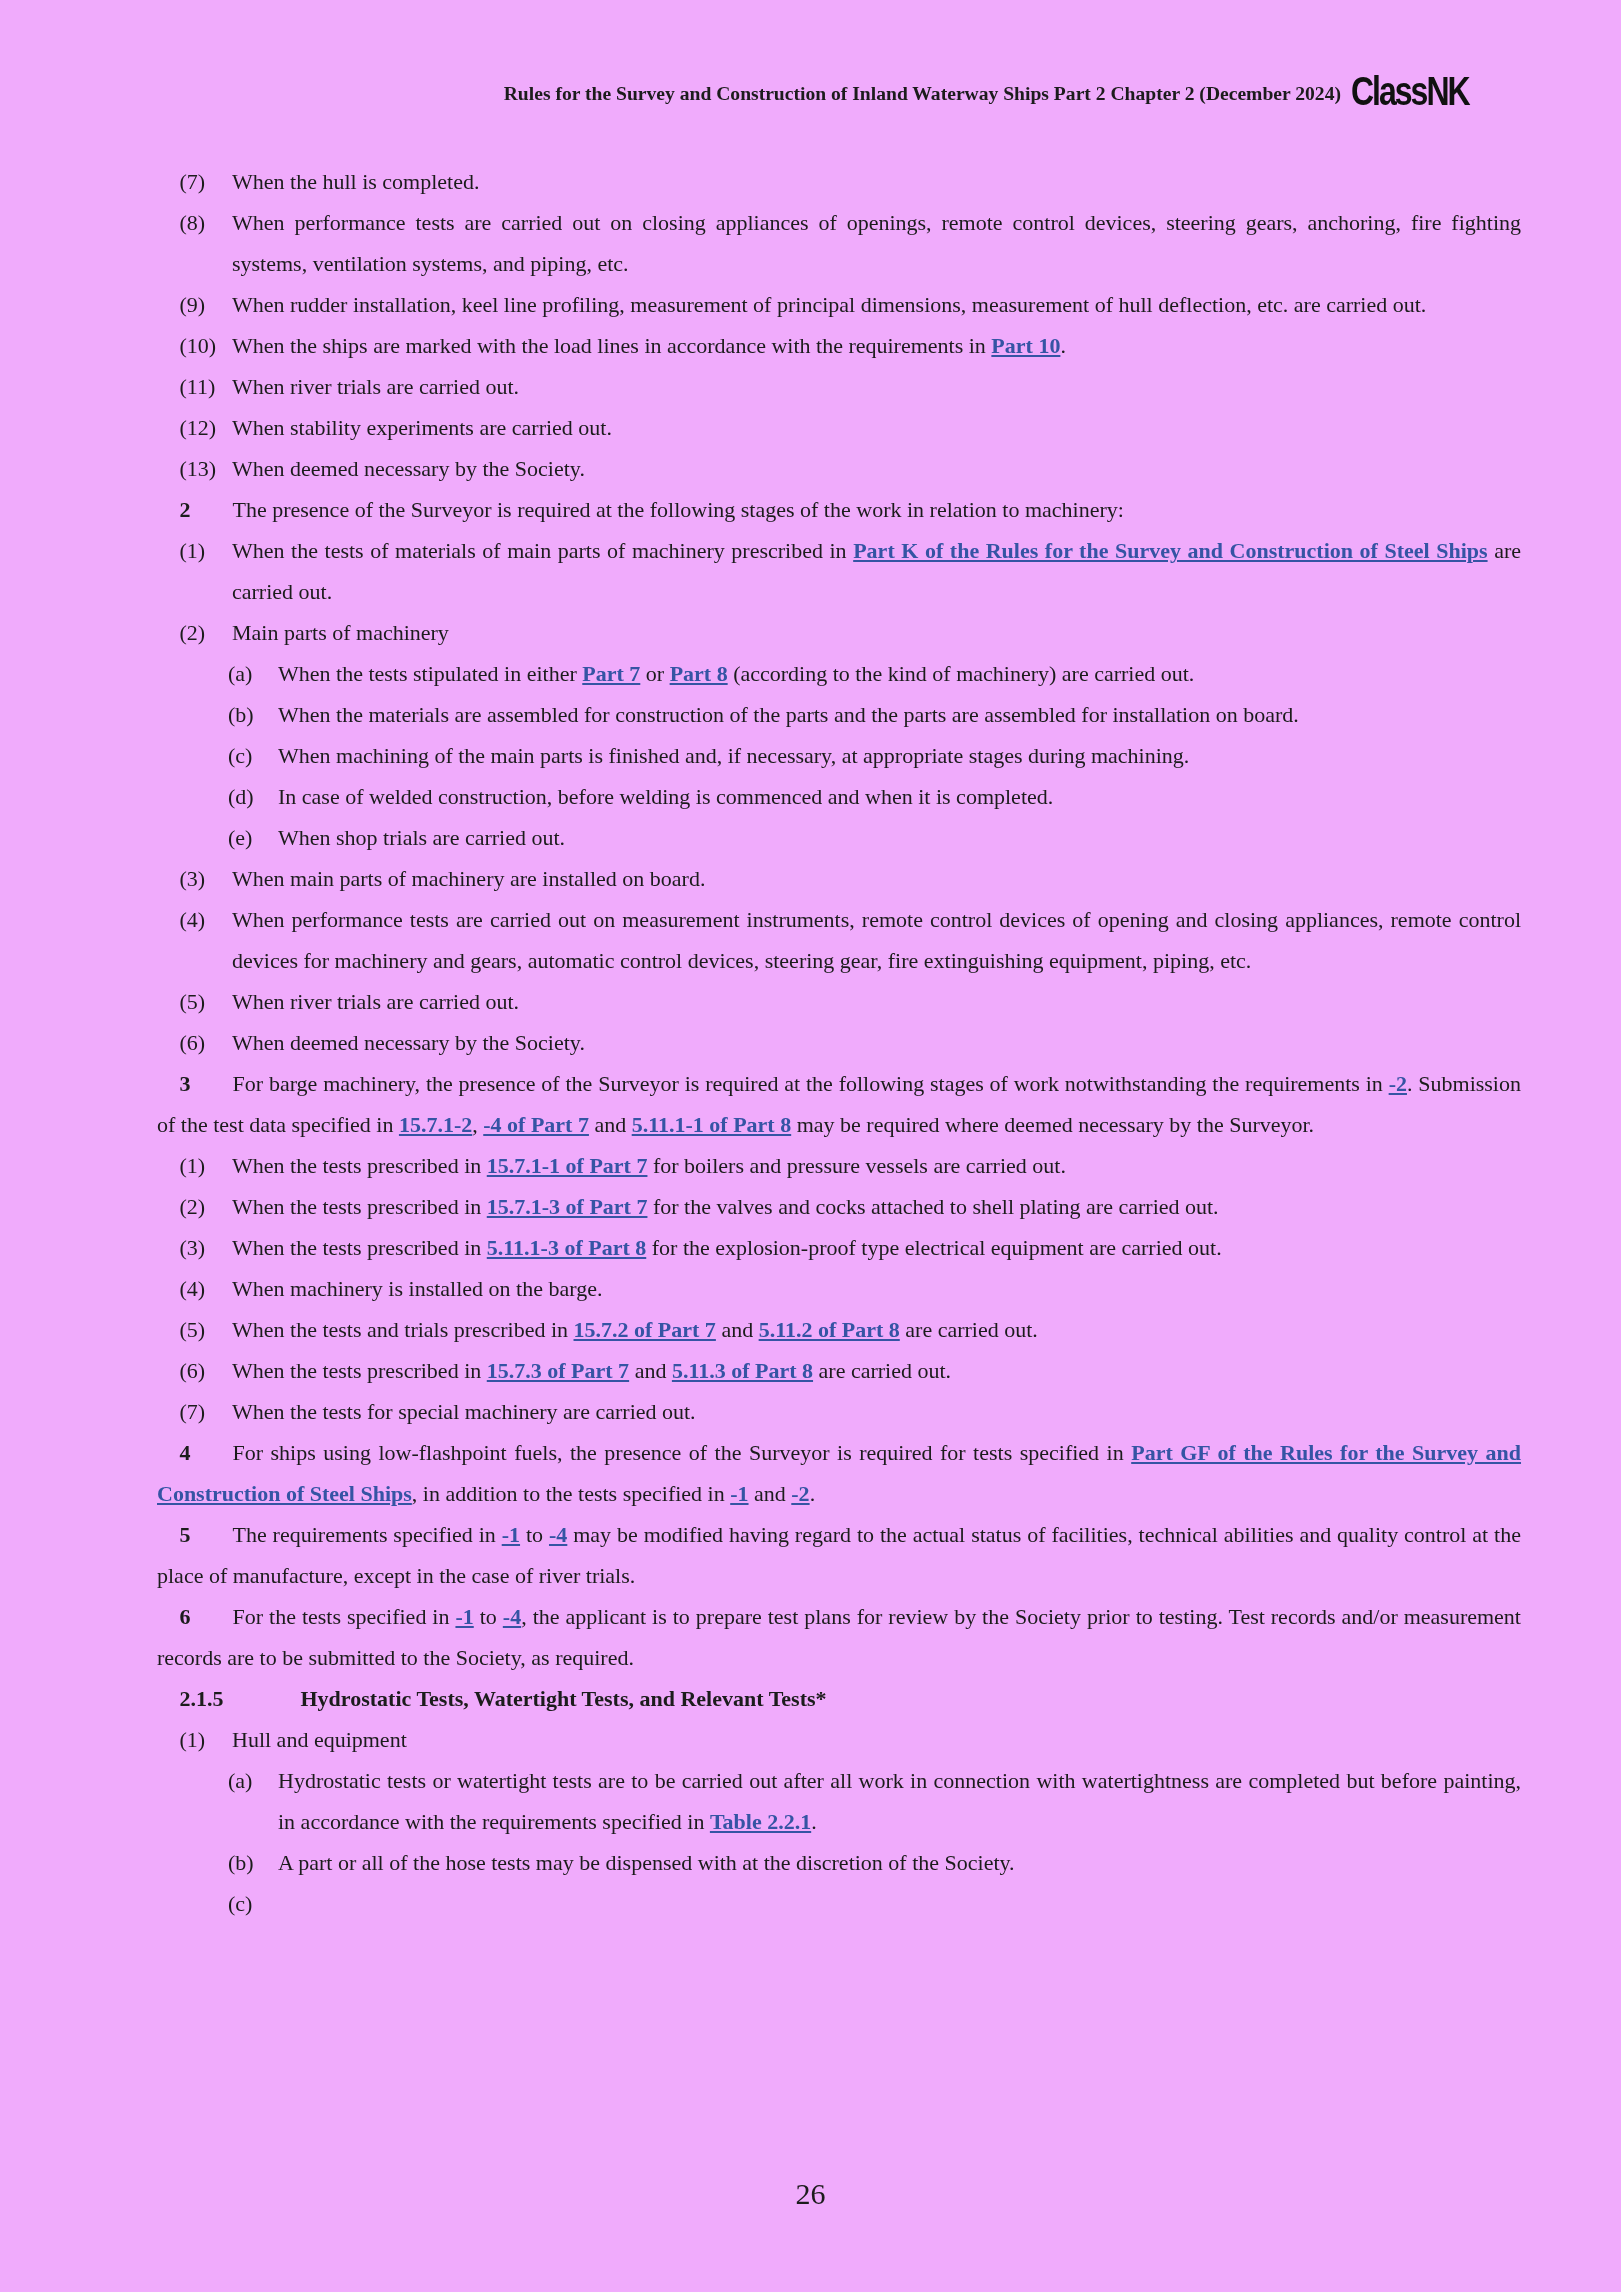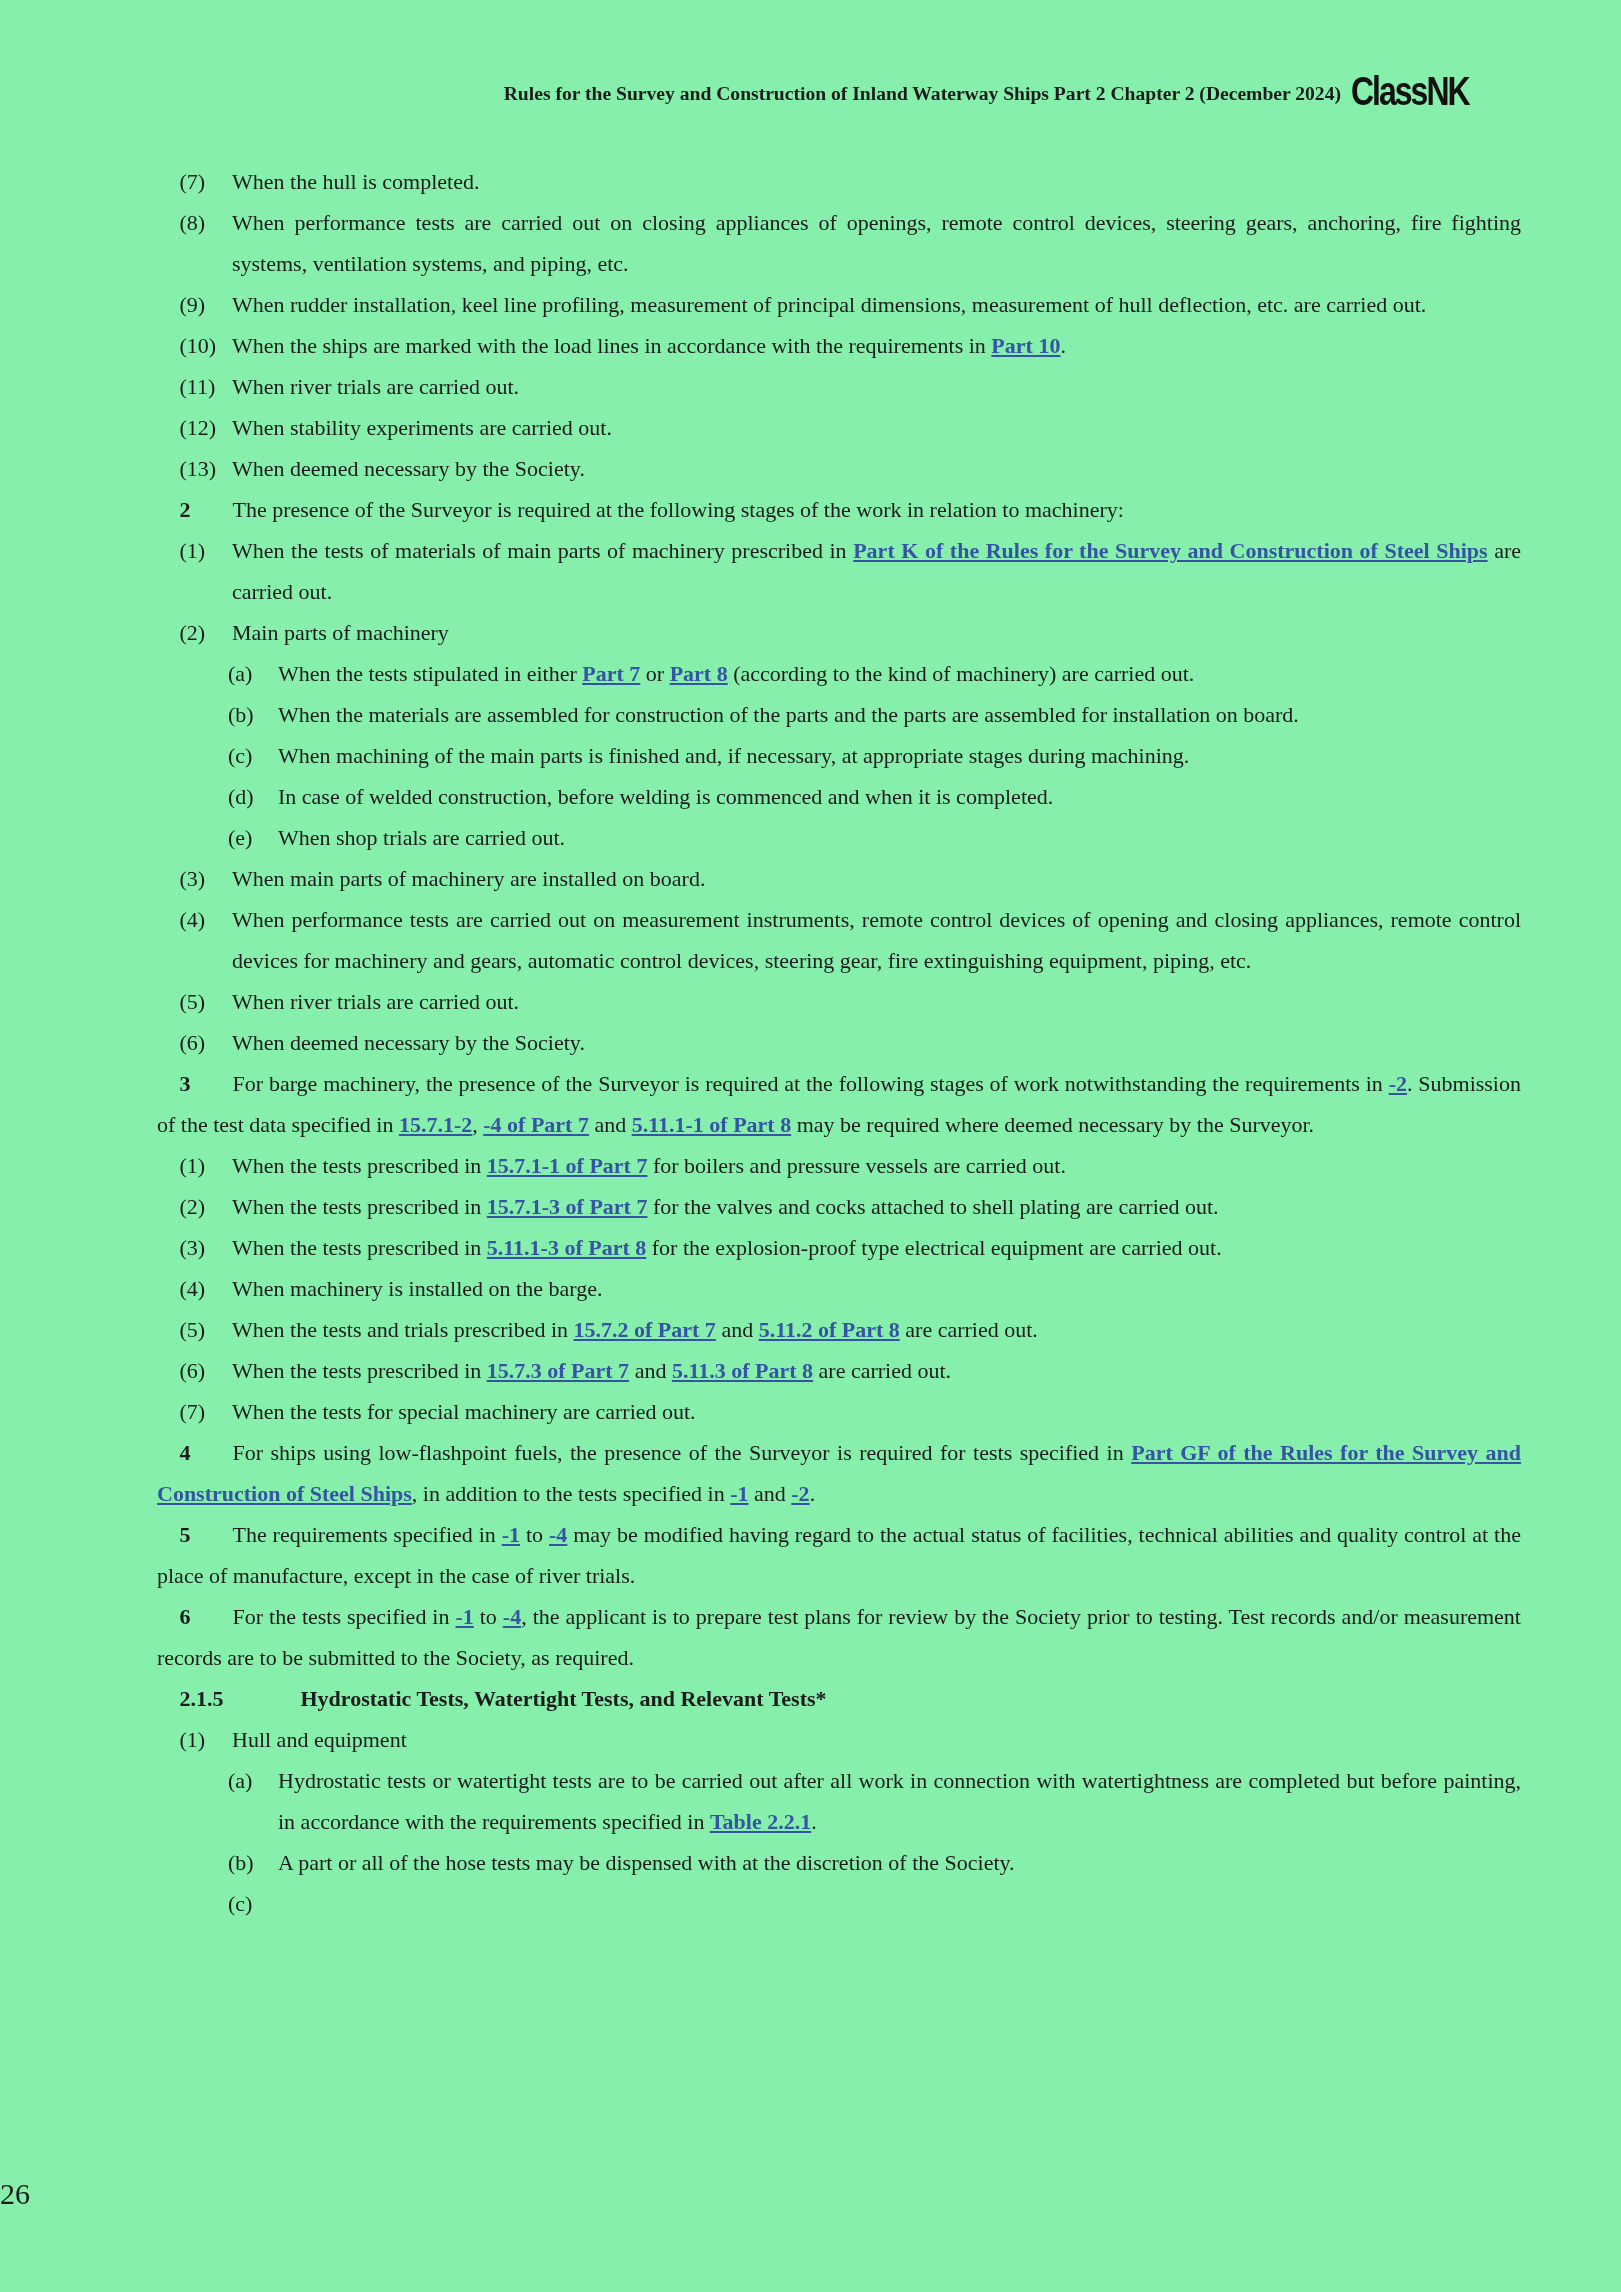--- a/index.html
+++ b/index.html
@@ -1,17 +1,17 @@
 <!DOCTYPE html>
 <html><head>
 <meta charset="utf-8">
 <style>
   html,body{margin:0;padding:0;background:#ffffff;}
   .page{
-    position:relative;width:1621px;height:2293px;background:#86efac;
+    position:relative;width:1621px;height:2293px;background:#f0abfc;
     font-family:"Liberation Serif","DejaVu Serif",serif;color:#1c1c1c;overflow:hidden;
   }
   .header-title{
     position:absolute;top:81px;right:280px;
     font-size:19.6px;font-weight:bold;line-height:25.5px;white-space:nowrap;
   }
   .logo{
     position:absolute;top:71px;left:1351px;line-height:1;
     font-family:"Liberation Sans","DejaVu Sans",sans-serif;
     font-weight:bold;font-size:40px;letter-spacing:-2.5px;color:#111111;
@@ -27,21 +27,21 @@
   .li2{padding-left:121px;}
   .li2 > .marker{position:absolute;left:71px;top:0;}
   .pnum{text-indent:22.5px;}
   .pnum > .marker{display:inline-block;width:53px;font-weight:bold;text-indent:0;}
   .heading{text-indent:22.5px;font-weight:bold;}
   .heading > .marker{display:inline-block;width:121px;text-indent:0;}
   .para-indent{text-indent:75px;}
   .lk{color:#3554a4;font-weight:bold;text-decoration:underline;}
   .page-number{
     position:absolute;top:2174px;left:0;width:100%;
-    font-size:30px;line-height:39px;
+    text-align:center;font-size:30px;line-height:39px;
   }
 </style>
 </head>
 <body>
 
 <div class="page">
   <div class="header-title">Rules for the Survey and Construction of Inland Waterway Ships Part 2 Chapter 2 (December 2024)</div>
   <div class="logo">ClassNK</div>
   <div class="doc">
       <div class="block li1"><span class="marker">(7)</span><span>When the hull is completed.</span></div>

